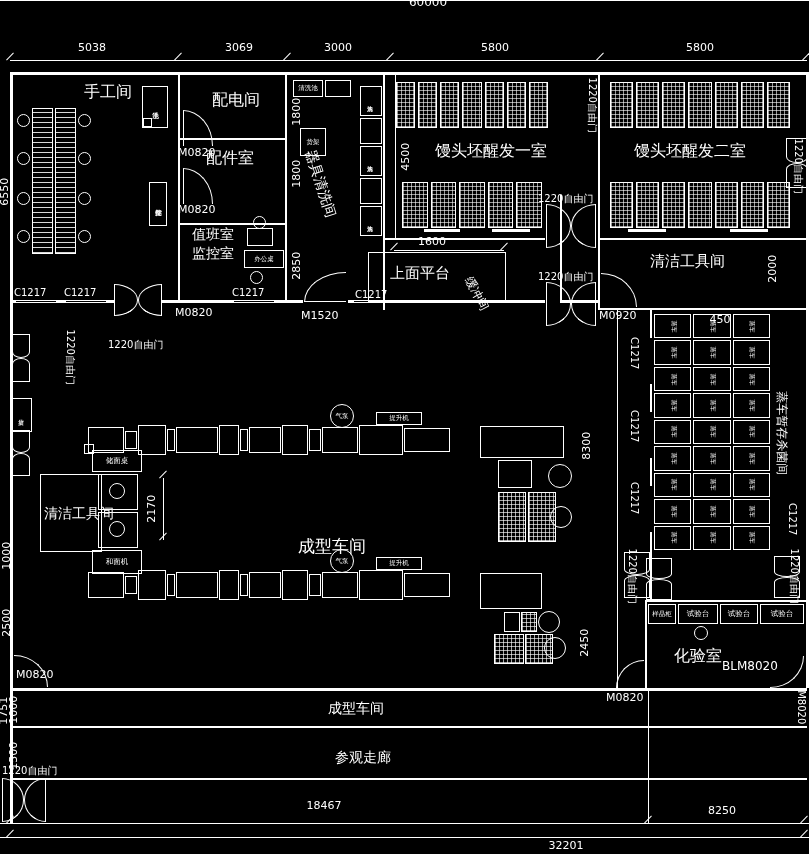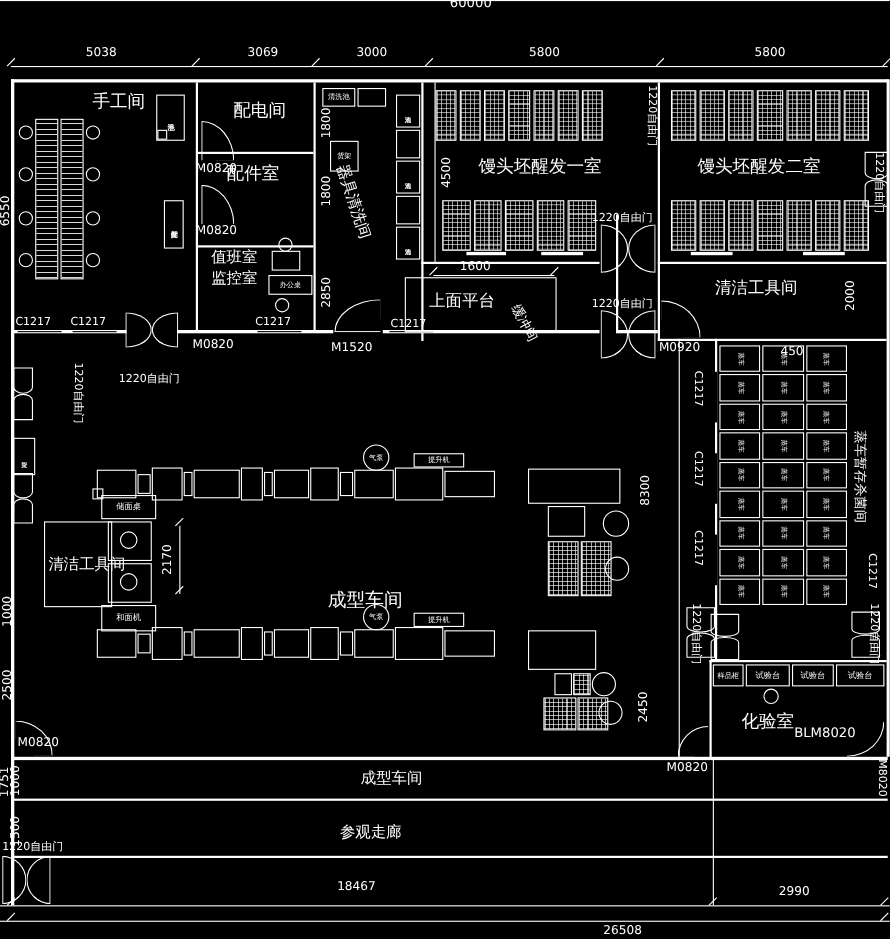--- a/index.html
+++ b/index.html
@@ -106,24 +106,24 @@
   <div class="wl" style="left:10px;top:778px;width:797px;height:2px"></div>
   <div class="wl" style="left:648px;top:690px;width:1px;height:133px"></div>
   <div class="wl" style="left:0;top:823px;width:809px;height:1px"></div>
   <div class="wl" style="left:0;top:837px;width:809px;height:1px"></div>
   <div class="tk" style="left:5px;top:819px"></div>
   <div class="tk" style="left:643px;top:819px"></div>
   <div class="tk" style="left:799px;top:819px"></div>
   <div class="tk" style="left:5px;top:833px"></div>
   <div class="tk" style="left:799px;top:833px"></div>
   <div class="L tc" style="left:274px;top:800px;width:100px">18467</div>
-  <div class="L tc" style="left:682px;top:805px;width:80px">2990</div>
-  <div class="L tc" style="left:516px;top:840px;width:100px">26508</div>
+  <div class="L tc" style="left:682px;top:805px;width:80px">8250</div>
+  <div class="L tc" style="left:516px;top:840px;width:100px">32201</div>
   <div class="L t14" style="left:328px;top:701px">成型车间</div>
-  <div class="L t14" style="left:309px;top:750px">参观走廊</div>
+  <div class="L t14" style="left:335px;top:750px">参观走廊</div>
 
   <div class="L v-90 tc" style="left:-15px;top:186px;width:40px">6550</div>
   <div class="L v-90 tc" style="left:-13px;top:550px;width:40px">1000</div>
   <div class="L v-90 tc" style="left:-13px;top:617px;width:40px">2500</div>
   <div class="L v-90 tc" style="left:-16px;top:705px;width:40px">1751</div>
   <div class="L v-90 tc" style="left:-6px;top:704px;width:40px">1000</div>
   <div class="L v-90 tc" style="left:-6px;top:750px;width:40px">1500</div>
 
   <div class="L v-90 tc" style="left:277px;top:106px;width:40px">1800</div>
   <div class="L v-90 tc" style="left:277px;top:168px;width:40px">1800</div>

